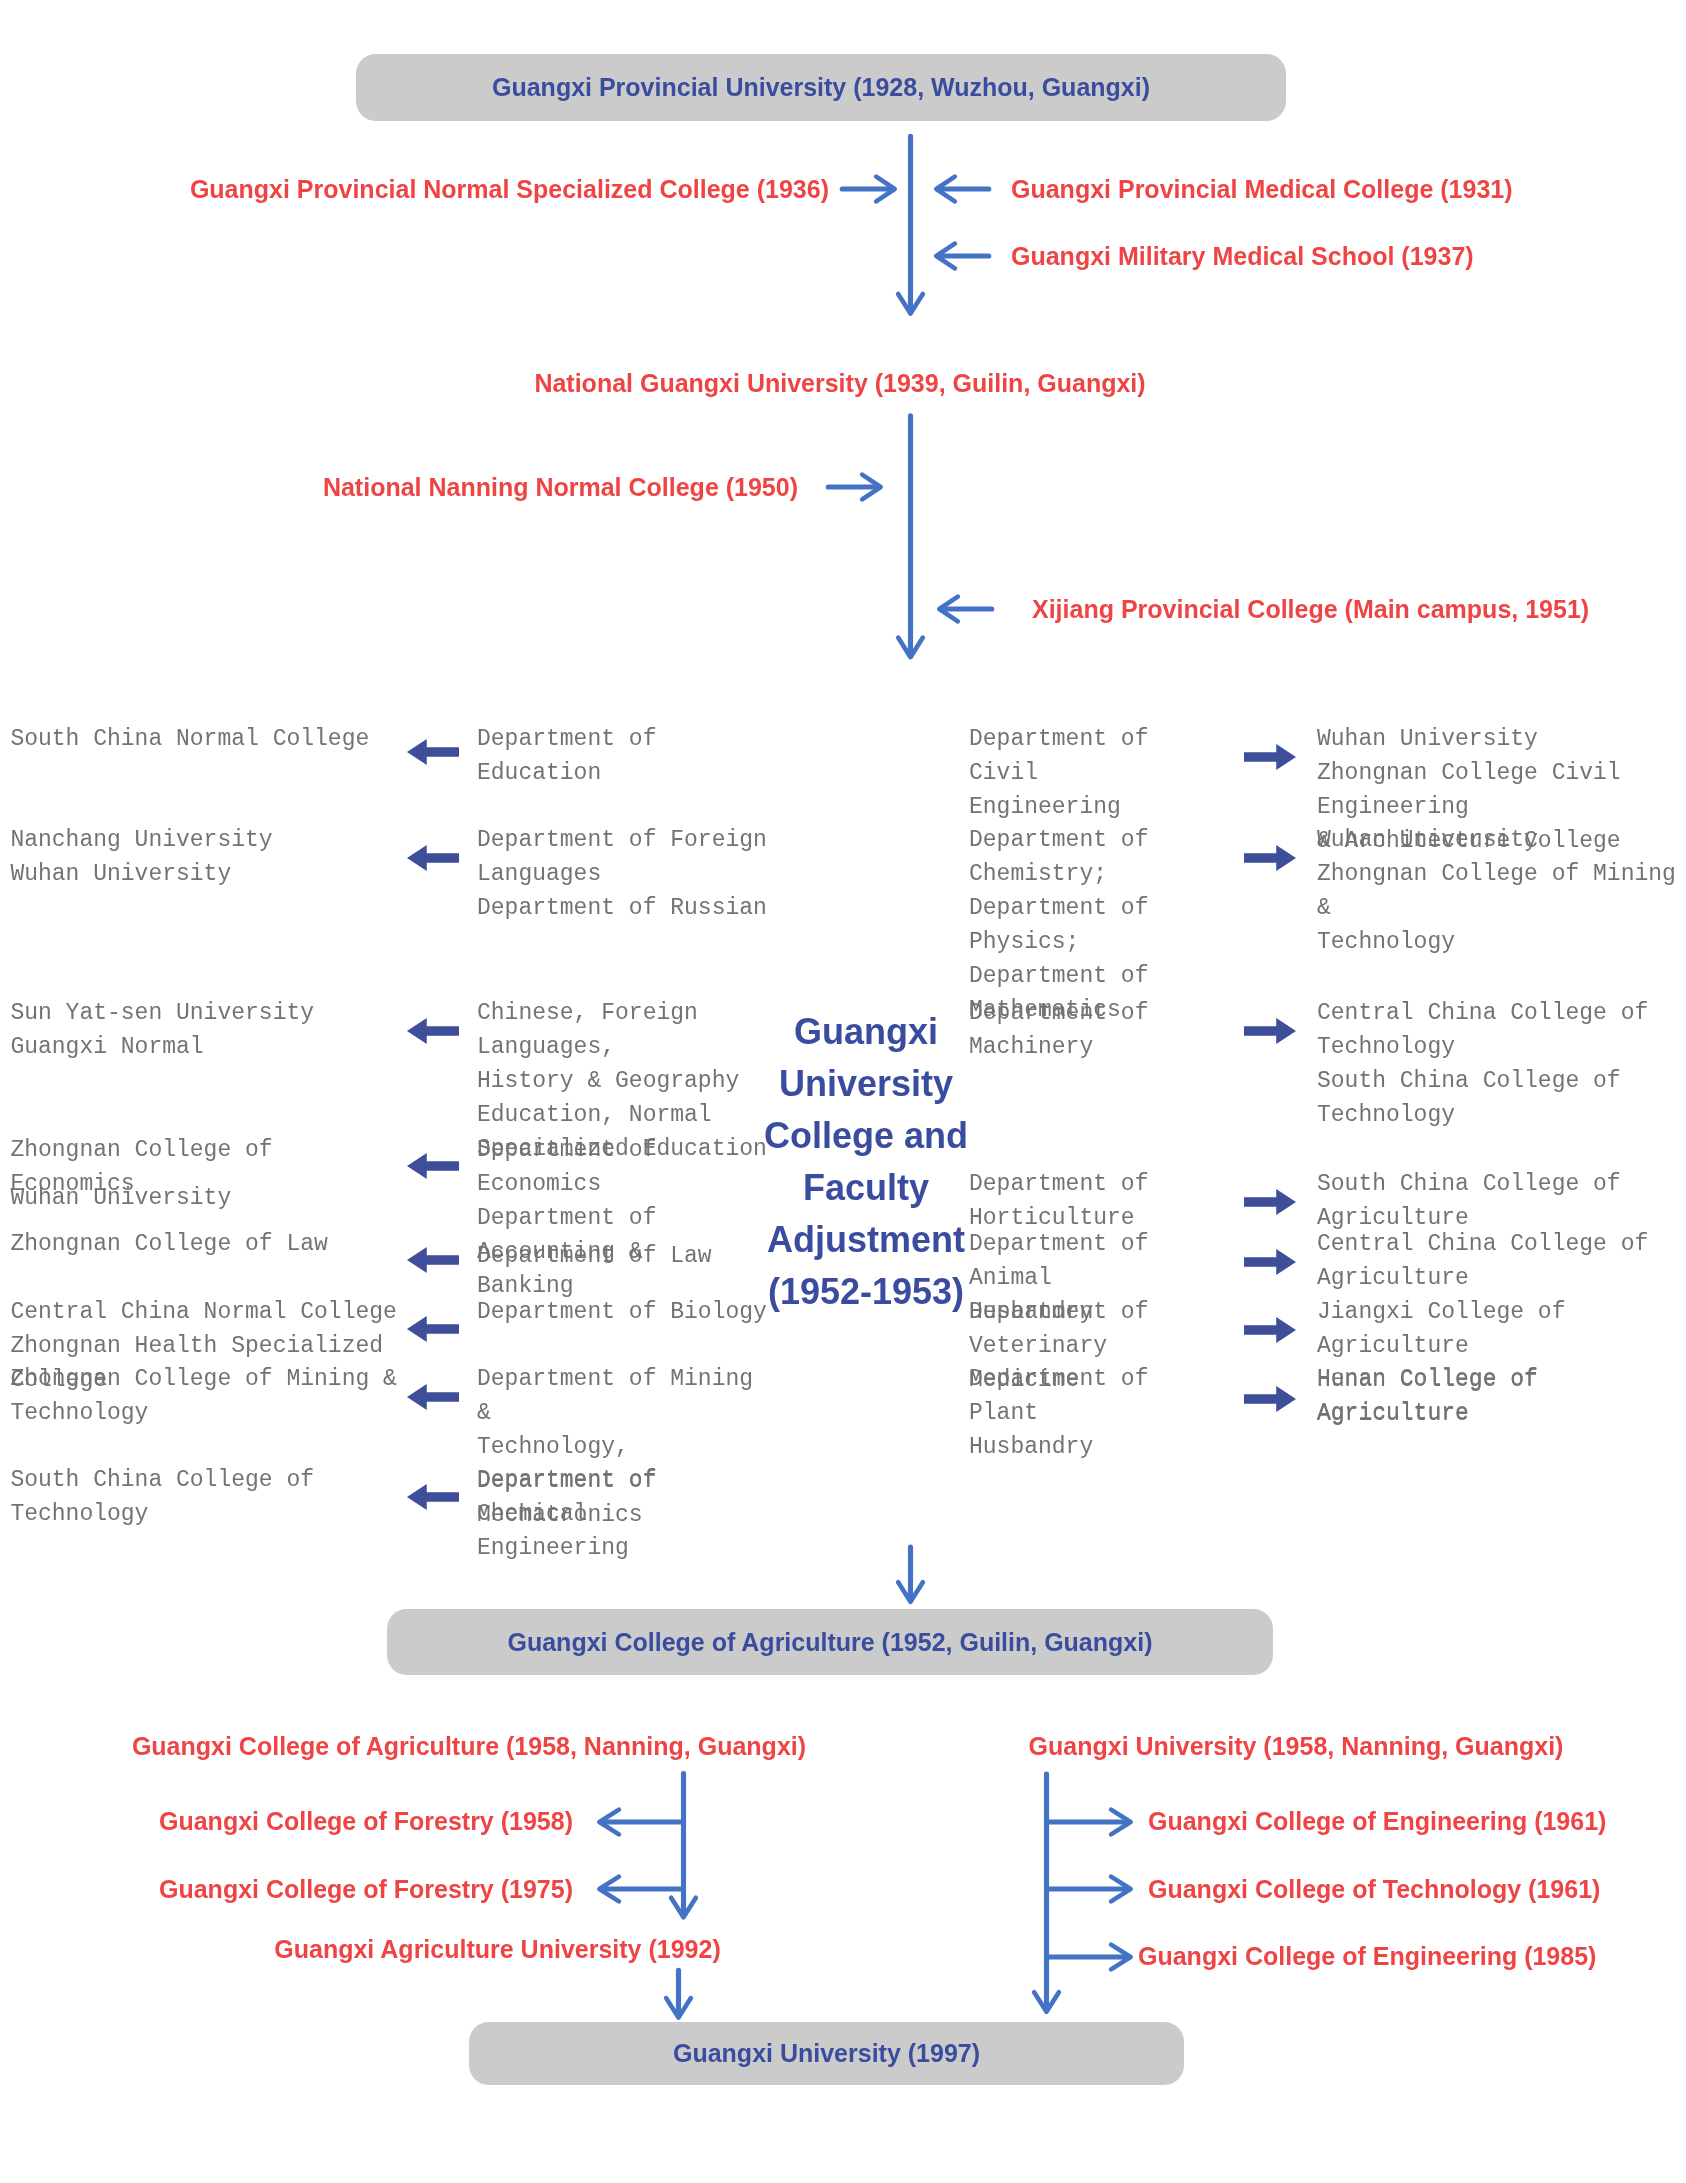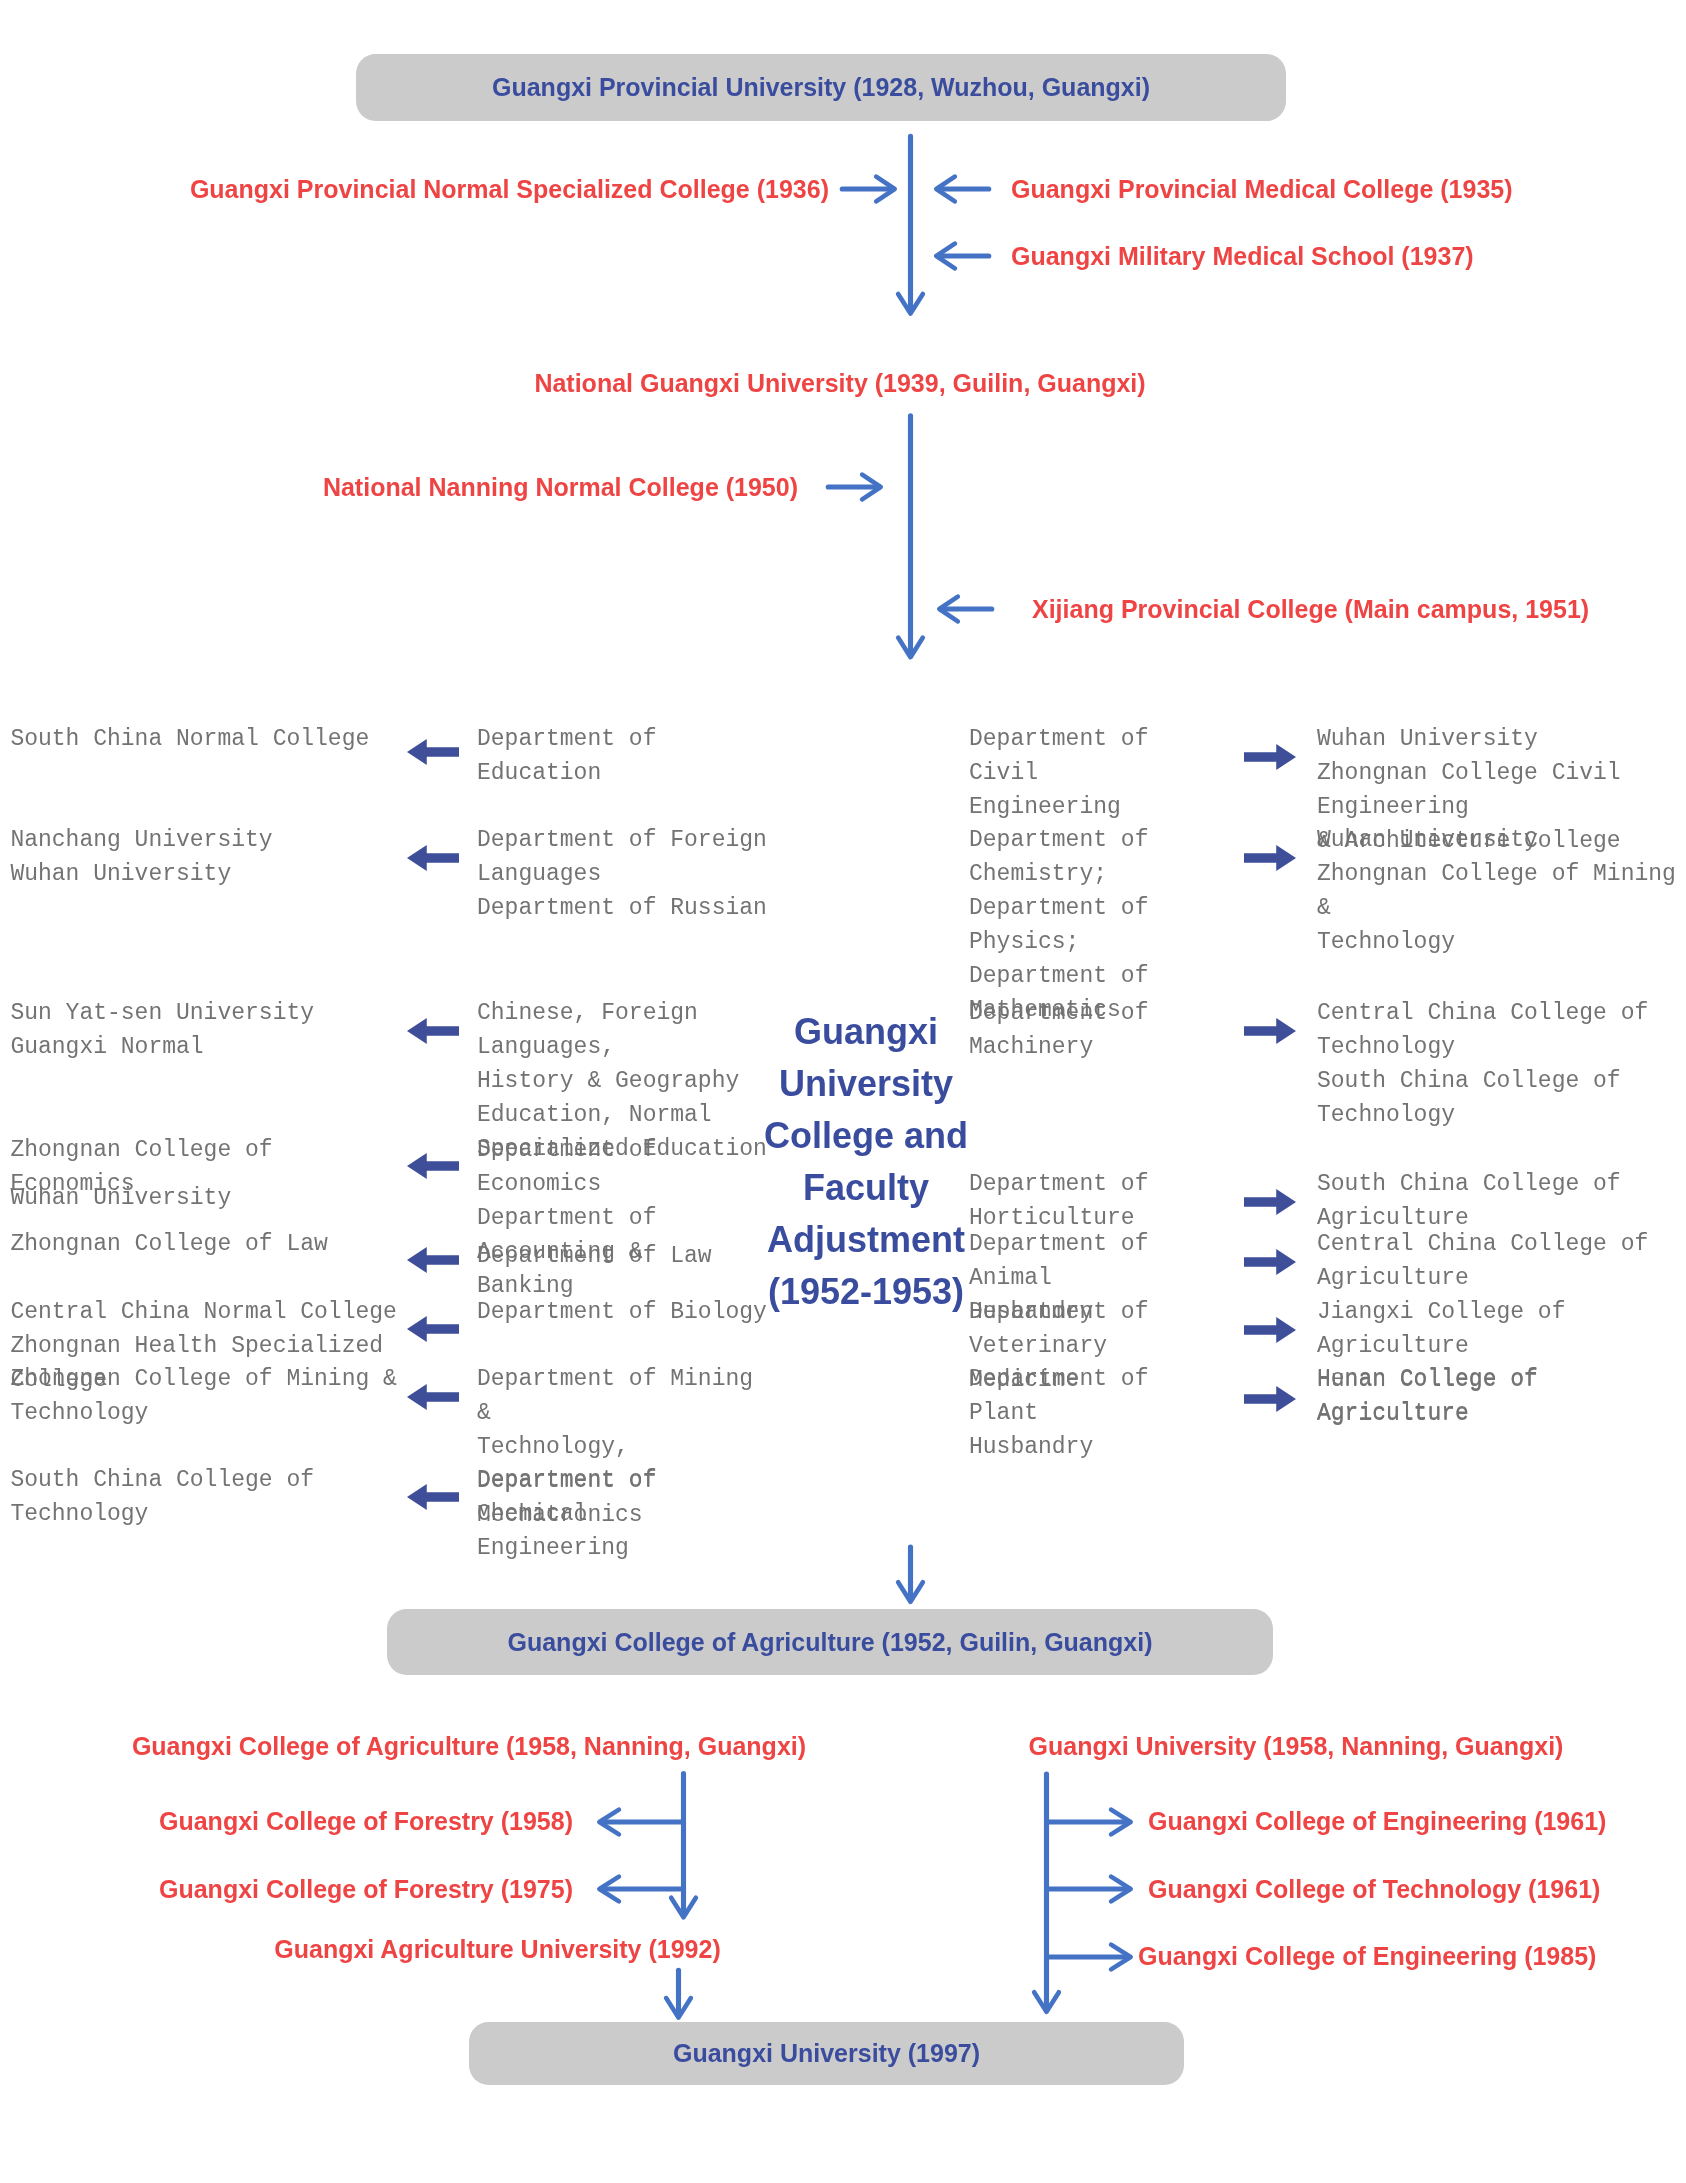--- a/index.html
+++ b/index.html
@@ -44,21 +44,21 @@
 
   <div class="sans" style="right:857px; top:175px;">Guangxi Provincial Normal Specialized College (1936)</div>
   <svg class="arr" style="left:841px; top:171px;" width="57" height="36" viewBox="0 0 110 70">
     <line class="thin" x1="2" y1="35" x2="98" y2="35"></line>
     <polyline class="thinV" points="68,11 104,35 68,59"></polyline>
   </svg>
   <svg class="arr" style="left:933px; top:171px;" width="57" height="36" viewBox="0 0 110 70">
     <line class="thin" x1="108" y1="35" x2="12" y2="35"></line>
     <polyline class="thinV" points="42,11 6,35 42,59"></polyline>
   </svg>
-  <div class="sans" style="left:1011px; top:175px;">Guangxi Provincial Medical College (1935)</div>
+  <div class="sans" style="left:1011px; top:175px;">Guangxi Provincial Medical College (1931)</div>
 
   <svg class="arr" style="left:933px; top:238px;" width="57" height="36" viewBox="0 0 110 70">
     <line class="thin" x1="108" y1="35" x2="12" y2="35"></line>
     <polyline class="thinV" points="42,11 6,35 42,59"></polyline>
   </svg>
   <div class="sans" style="left:1011px; top:242px;">Guangxi Military Medical School (1937)</div>
 
   <div class="sans center" style="left:394px; width:892px; top:369px;">National Guangxi University (1939, Guilin, Guangxi)</div>
 
   <svg class="arr" style="left:893px; top:415px;" width="35" height="246" viewBox="0 0 68 475">

